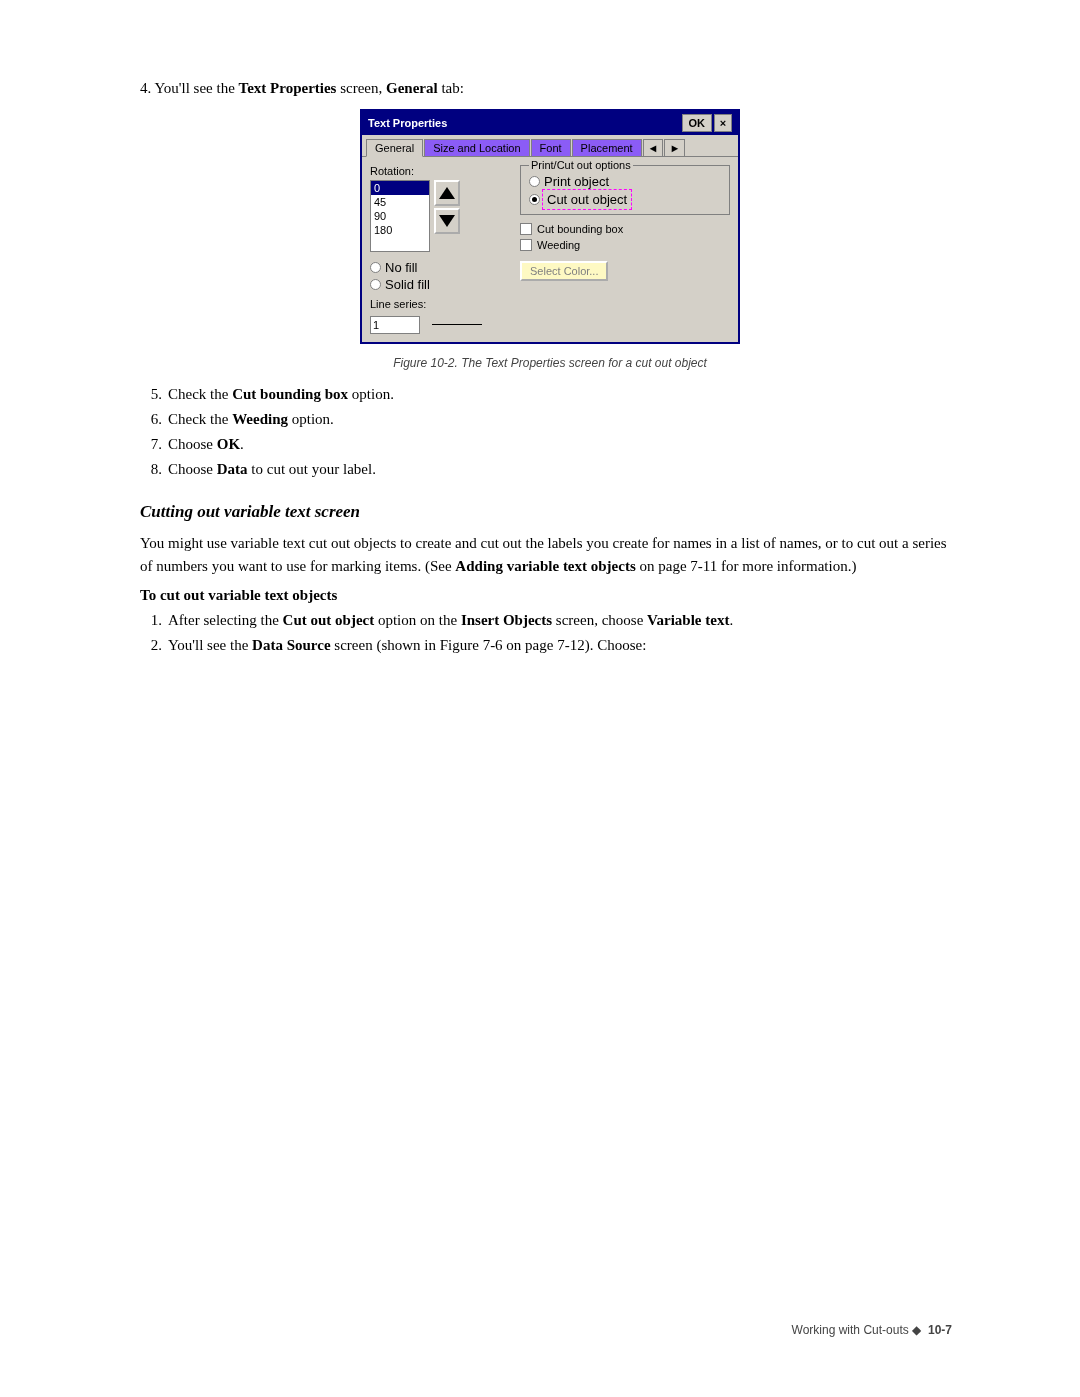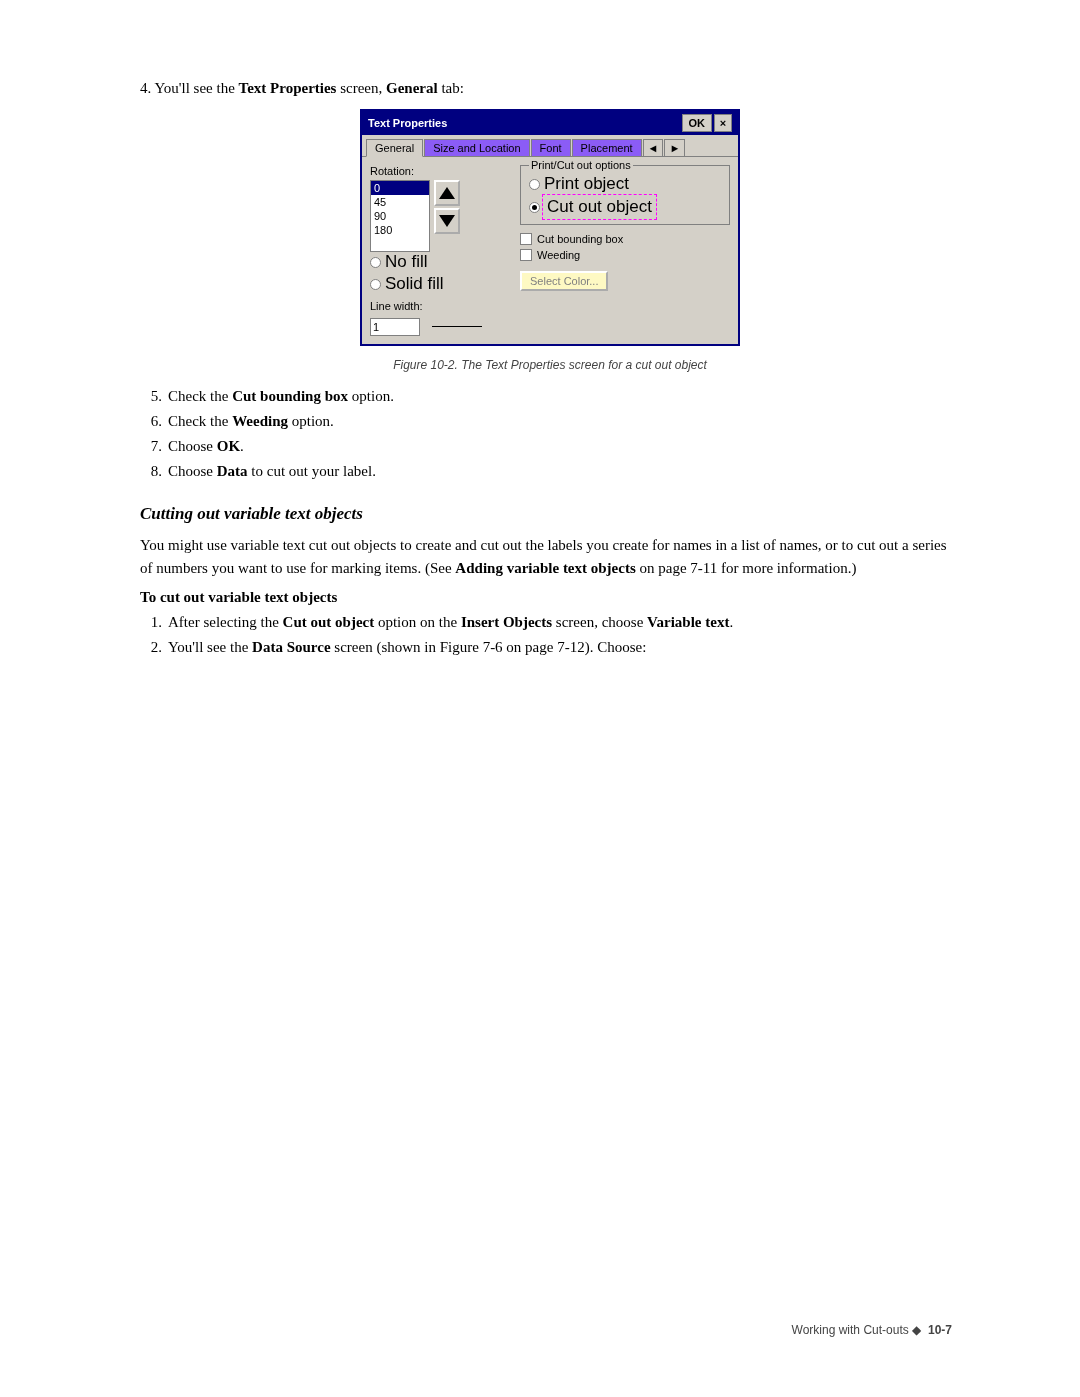--- a/index.html
+++ b/index.html
@@ -185,27 +185,28 @@
       content: '';
       display: block;
       width: 0;
       height: 0;
       border-left: 8px solid transparent;
       border-right: 8px solid transparent;
       border-top: 12px solid #000000;
     }
 
     .fill-options {
+      margin-top: 8px;
     }
 
     .radio-item {
       display: flex;
       align-items: center;
       gap: 4px;
-      font-size: 17px;
+      font-size: 13px;
       margin-bottom: 2px;
     }
 
     .radio-circle {
       width: 11px;
       height: 11px;
       border: 1px solid #808080;
       border-radius: 50%;
       background: #ffffff;
       display: flex;
@@ -420,21 +421,21 @@
             <div class="radio-circle"></div>
             <span>No fill</span>
           </div>
           <div class="radio-item">
             <div class="radio-circle"></div>
             <span>Solid fill</span>
           </div>
         </div>
 
         <div class="line-width-section">
-          <div>Line width:</div>
+          <div>Line series:</div>
           <div class="line-display">
             <input class="line-width-input" type="text" value="1" style="">
             <div class="line-sample"></div>
           </div>
         </div>
       </div>
 
       <div class="dialog-right">
 
         <div class="print-cut-group">
@@ -482,21 +483,21 @@
   <li class="step-item">
     <span class="step-num">7.</span>
     <span>Choose <b>OK</b>.</span>
   </li>
   <li class="step-item">
     <span class="step-num">8.</span>
     <span>Choose <b>Data</b> to cut out your label.</span>
   </li>
 </ol>
 
-<h2 class="section-heading">Cutting out variable text objects</h2>
+<h2 class="section-heading">Cutting out variable text screen</h2>
 
 <p class="body-text">
   <span>You might use variable text cut out objects to create and cut out the labels you create for names in a list of names, or to cut out a series of numbers you want to use for marking items. (See </span><b>Adding variable text objects</b><span> on page 7-11 for more information.)</span>
 </p>
 
 <p class="sub-heading">To cut out variable text objects</p>
 
 <ol class="steps-list">
   <li class="step-item">
     <span class="step-num">1.</span>

